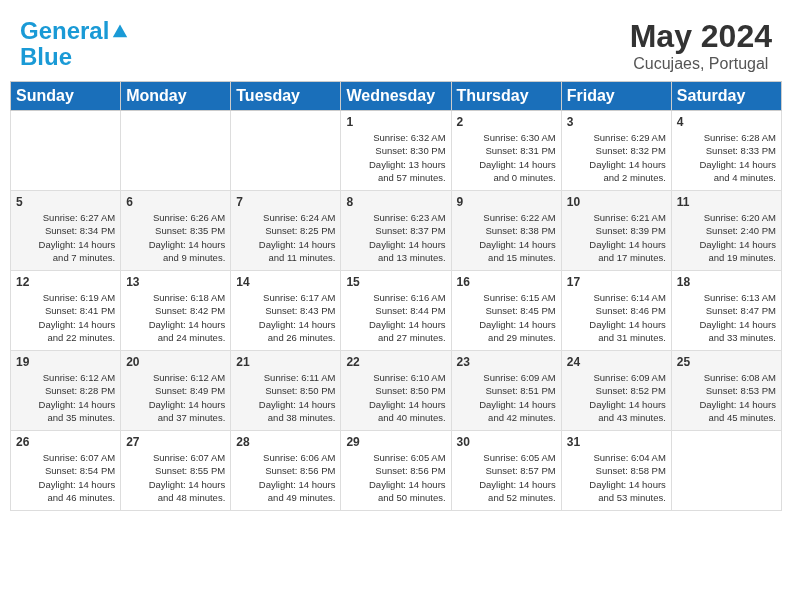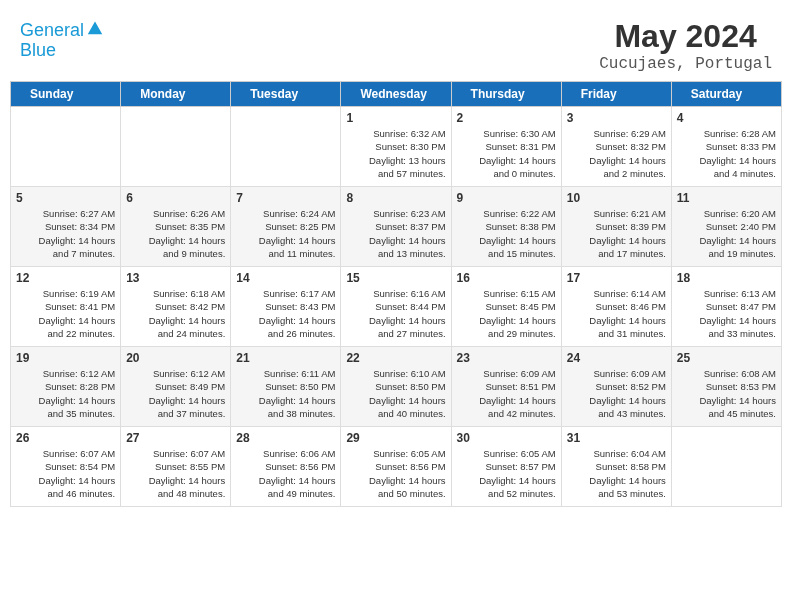--- a/index.html
+++ b/index.html
@@ -14,22 +14,22 @@
       display: flex;
       justify-content: space-between;
       align-items: flex-start;
       padding: 8px 10px 4px 10px;
     }
     .logo {
       display: flex;
       align-items: center;
     }
     .logo-text {
-      font-size: 18px;
-      font-weight: normal;
+      font-size: 24px;
+      font-weight: bold;
       color: #1a4b8c;
       line-height: 1.1;
     }
     .logo-text span {
       color: #1a9ad6;
     }
     .logo-icon {
       width: 18px;
       height: 18px;
       margin-left: 2px;
@@ -38,33 +38,32 @@
       text-align: center;
     }
     .month-title {
       font-size: 32px;
       font-weight: bold;
       color: #333;
     }
     .location-title {
       font-size: 16px;
       color: #555;
-      font-family: Liberation Mono, monospace;
     }
     .calendar-table {
       width: 100%;
       border-collapse: collapse;
       margin-top: 4px;
     }
     .calendar-table th {
       background-color: #1a6fba;
       color: #fff;
-      font-size: 12px;
-      font-weight: bold;
-      padding: 5px 19px;
+      font-size: 16px;
+      font-weight: bold;
+      padding: 5px 5px;
       text-align: left;
       border: 1px solid #ccc;
     }
     .calendar-table td {
       vertical-align: top;
       border: 1px solid #ddd;
       padding: 4px 5px;
       font-size: 10px;
       color: #333;
       height: 80px;

